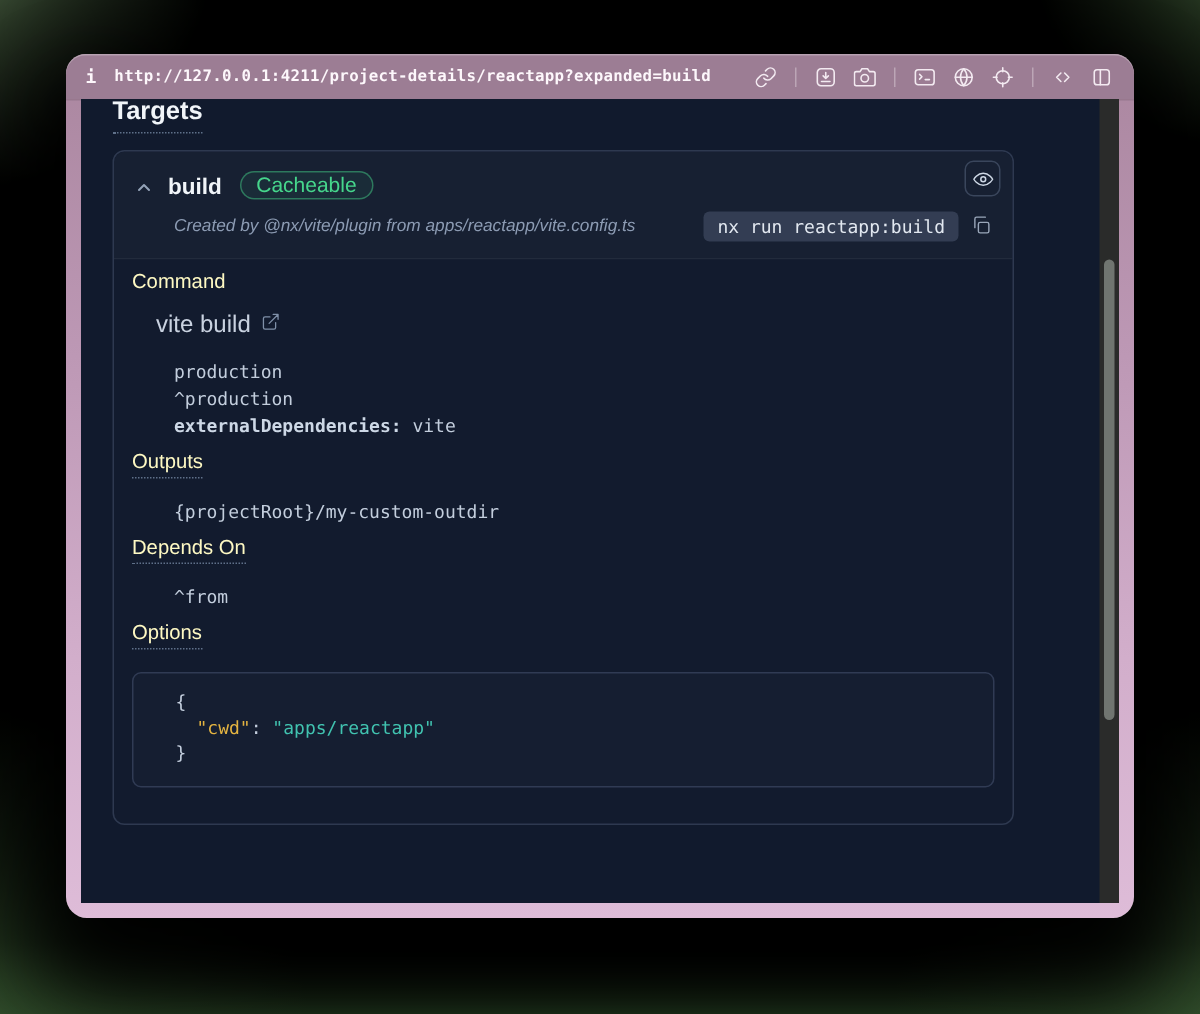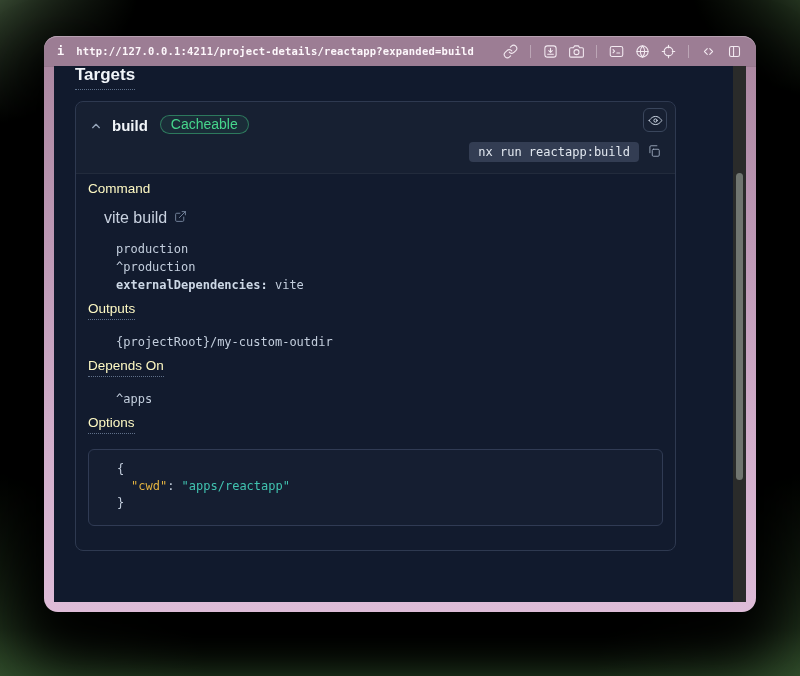--- a/index.html
+++ b/index.html
@@ -207,20 +207,21 @@
             <span class="target-name">build</span>
             <span class="badge">Cacheable</span>
             <span class="eye-btn">
               <svg viewBox="0 0 24 24">
                 <path d="M2 12s3.5-6.5 10-6.5S22 12 22 12s-3.5 6.5-10 6.5S2 12 2 12z"></path>
                 <circle cx="12" cy="12" r="2.6"></circle>
               </svg>
             </span>
           </div>
           <div class="hdr-row2">
+            <span class="created-by">Created by @nx/vite/plugin from apps/reactapp/vite.config.ts</span>
             <span class="hdr-right">
               <span class="cmd-chip">nx run reactapp:build</span>
               <span class="copy-btn">
                 <svg viewBox="0 0 24 24">
                   <rect x="9" y="9" width="12" height="12" rx="2"></rect>
                   <path d="M5 15V5a2 2 0 0 1 2-2h10"></path>
                 </svg>
               </span>
             </span>
           </div>
@@ -253,21 +254,21 @@
             <span class="dotted">Outputs</span>
           </div>
           <div class="sec-value">
             <div class="mono">{projectRoot}/my-custom-outdir</div>
           </div>
 
           <div class="sec-label">
             <span class="dotted">Depends On</span>
           </div>
           <div class="sec-value">
-            <div class="mono">^apps</div>
+            <div class="mono">^from</div>
           </div>
 
           <div class="sec-label">
             <span class="dotted">Options</span>
           </div>
           <div class="code-block">
             <div class="mono">{</div>
             <div class="mono json-indent"><span class="json-key">"cwd"</span><span>: </span><span class="json-val">"apps/reactapp"</span></div>
             <div class="mono">}</div>
           </div>

